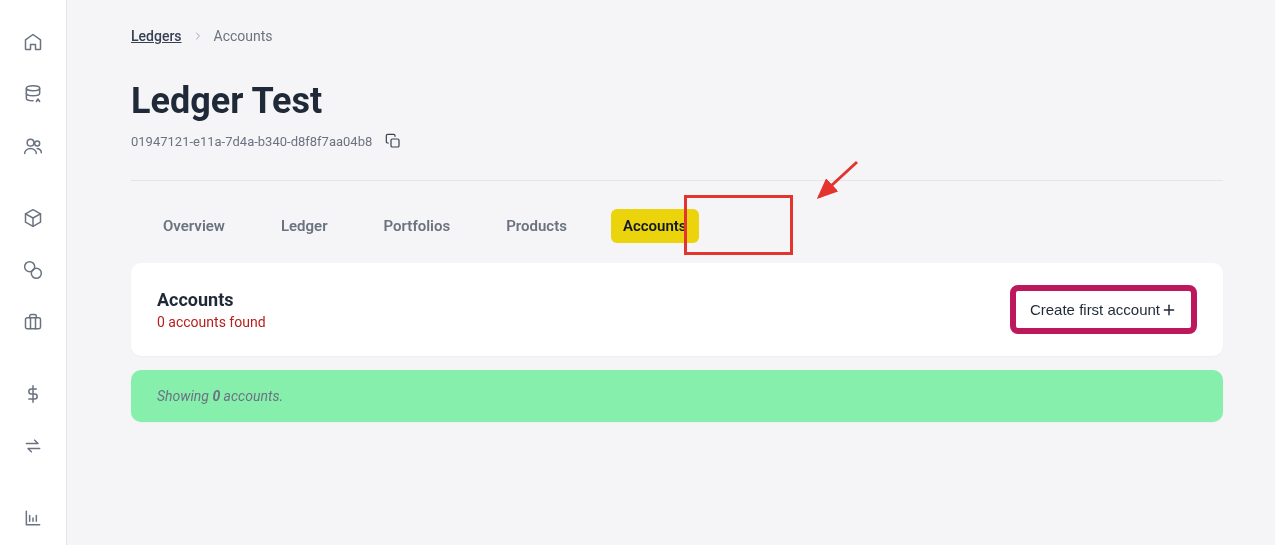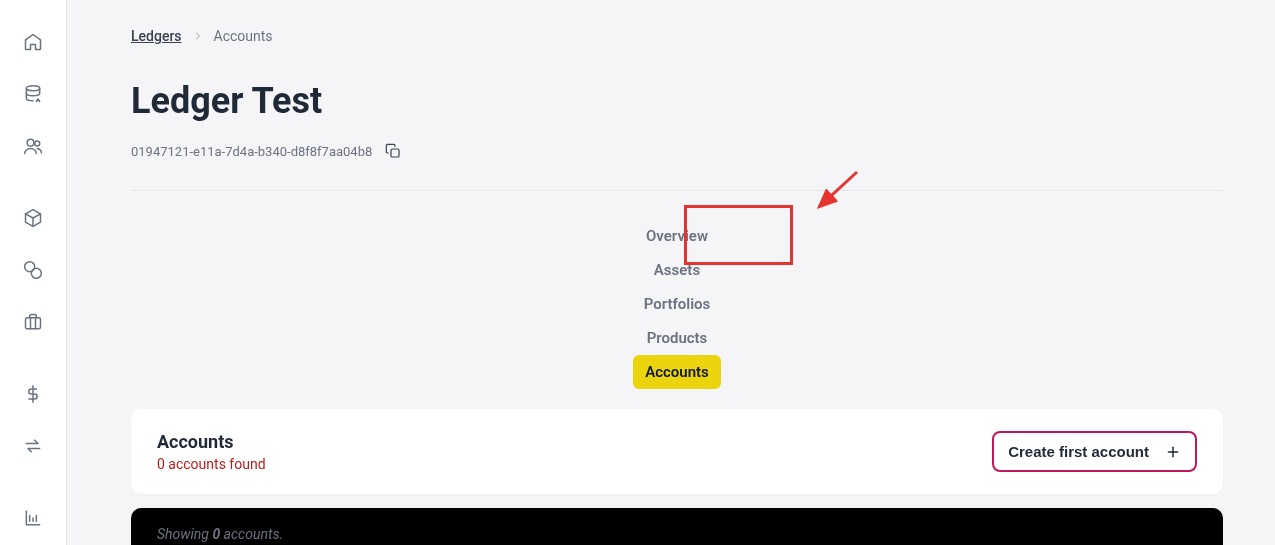--- a/index.html
+++ b/index.html
@@ -53,21 +53,21 @@
       font-weight: 500;
       cursor: pointer;
     }
     .breadcrumb .sep {
       color: #9ca3af;
     }
     .page-title {
       font-size: 36px;
       font-weight: 700;
       color: #1f2937;
-      margin-bottom: 18px;
+      margin-bottom: 8px;
     }
     .ledger-id-row {
       display: flex;
       align-items: center;
       gap: 10px;
       color: #6b7280;
       font-size: 13px;
       margin-bottom: 28px;
     }
     .copy-btn {
@@ -78,24 +78,24 @@
       justify-content: center;
       color: #374151;
       cursor: pointer;
     }
     .divider {
       border-top: 1px solid #e5e5e8;
       margin-bottom: 0;
     }
     .tabs {
       display: flex;
+      gap: 32px;
       padding: 28px 20px 20px 20px;
       align-items: center;
       position: relative;
-      flex-direction: column;
     }
     .tab {
       font-size: 15px;
       font-weight: 600;
       color: #6b7280;
       cursor: pointer;
       padding: 8px 12px;
       border-radius: 6px;
     }
     .tab.active {
@@ -134,34 +134,33 @@
       font-size: 18px;
       font-weight: 700;
       color: #1f2937;
       margin-bottom: 4px;
     }
     .card-sub {
       font-size: 14px;
       color: #b91c1c;
     }
     .create-btn {
-      border: 2px solid #be185d;
+      border: 6px solid #be185d;
       background: #ffffff;
       padding: 10px 14px;
       border-radius: 8px;
       font-size: 15px;
       color: #1f2937;
       display: flex;
       align-items: center;
-      gap: 16px;
-      cursor: pointer;
-      font-weight: bold;
+      gap: 1px;
+      cursor: pointer;
     }
     .summary-card {
-      background: #000000;
+      background: #86efac;
       border-radius: 10px;
       box-shadow: 0 1px 2px rgba(0,0,0,0.03);
       padding: 18px 26px;
       font-size: 14px;
       color: #6b7280;
       font-style: italic;
     }
     .summary-card b {
       font-weight: 700;
     }
@@ -258,21 +257,21 @@
           <rect x="9" y="9" width="12" height="12" rx="2"></rect>
           <path d="M5 15H4a2 2 0 0 1-2-2V4a2 2 0 0 1 2-2h9a2 2 0 0 1 2 2v1"></path>
         </svg>
     </span>
   </div>
 
   <div class="divider"></div>
 
   <div class="tabs">
     <div class="tab">Overview</div>
-    <div class="tab">Assets</div>
+    <div class="tab">Ledger</div>
     <div class="tab">Portfolios</div>
     <div class="tab">Products</div>
     <div class="tab active tab-yellow">Accounts</div>
     <div class="tab-highlight-frame"></div>
     <svg class="annotation-arrow" width="60" height="50" viewBox="0 0 60 50">
       <defs>
         <marker id="arrowhead" markerWidth="8" markerHeight="8" refX="6" refY="3" orient="auto">
           <polygon points="0 0, 7 3, 0 6" fill="#e3342f"></polygon>
         </marker>
       </defs>

